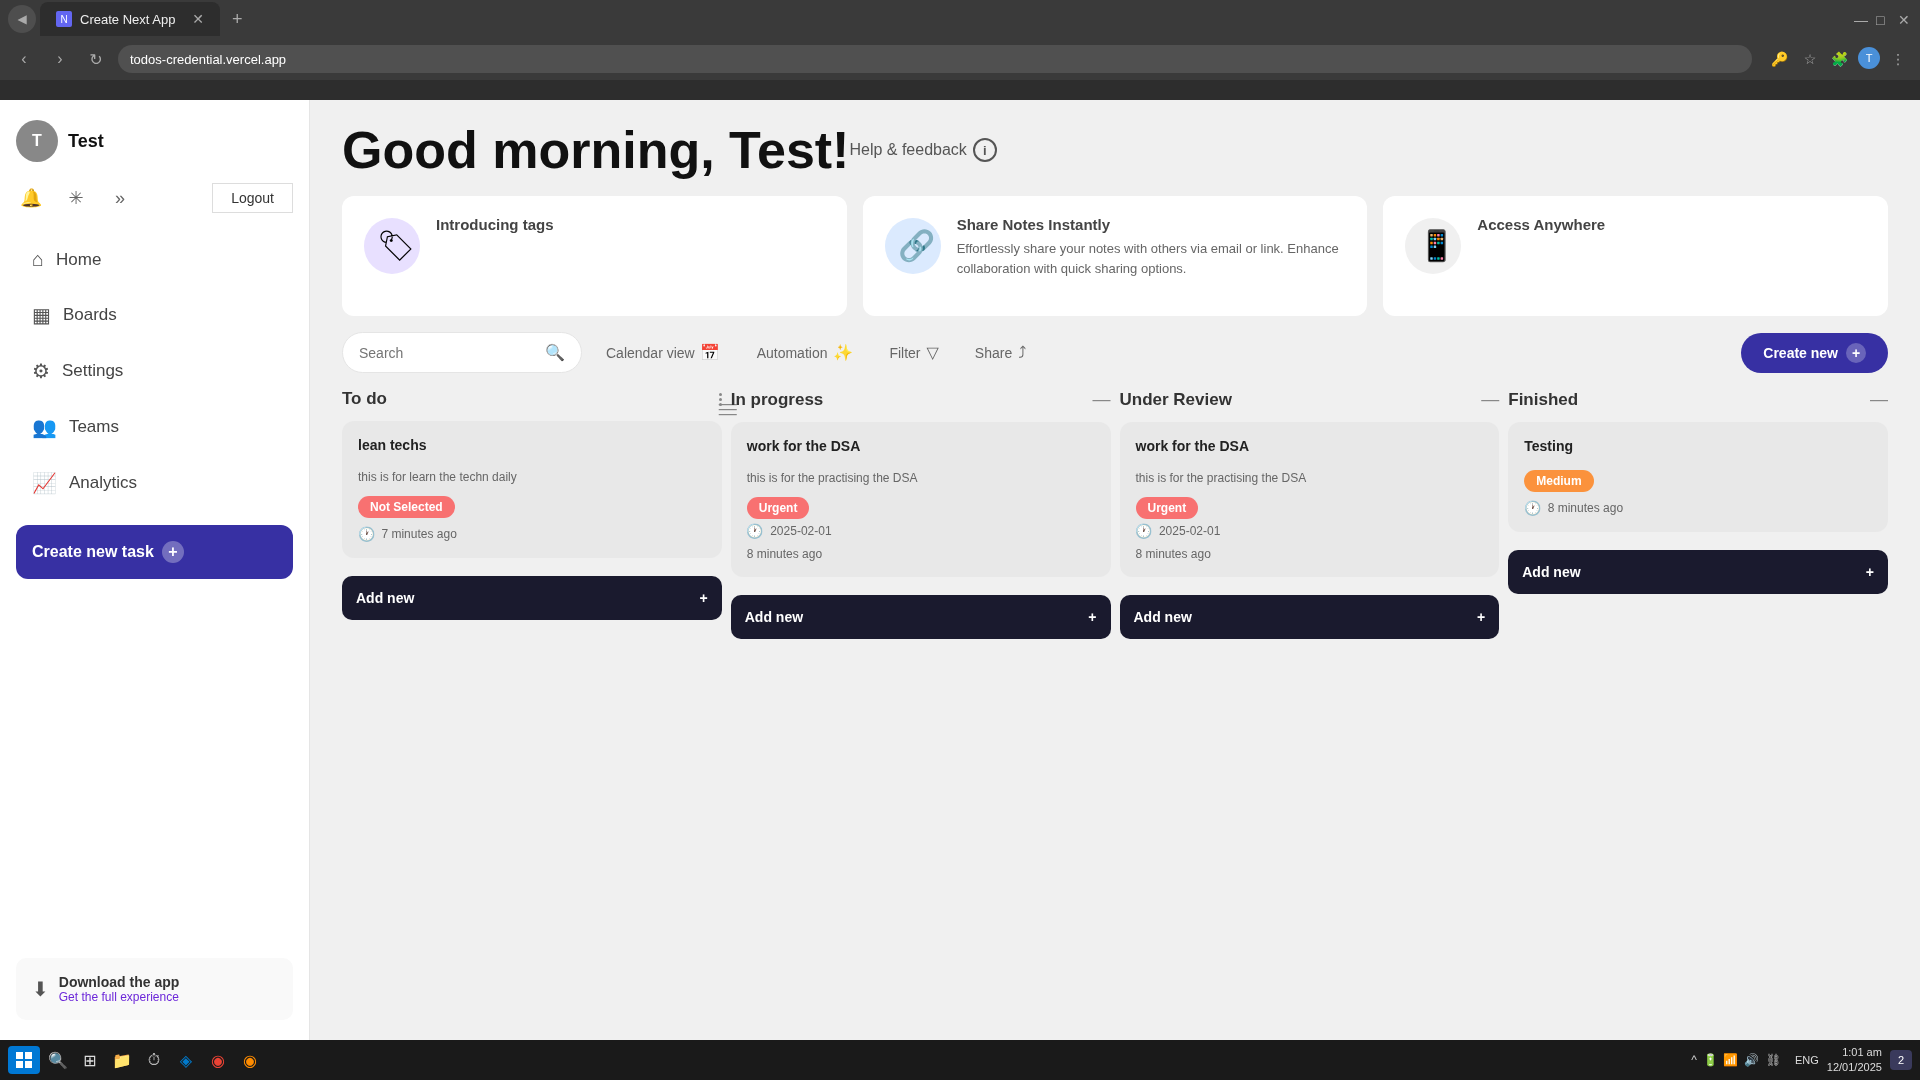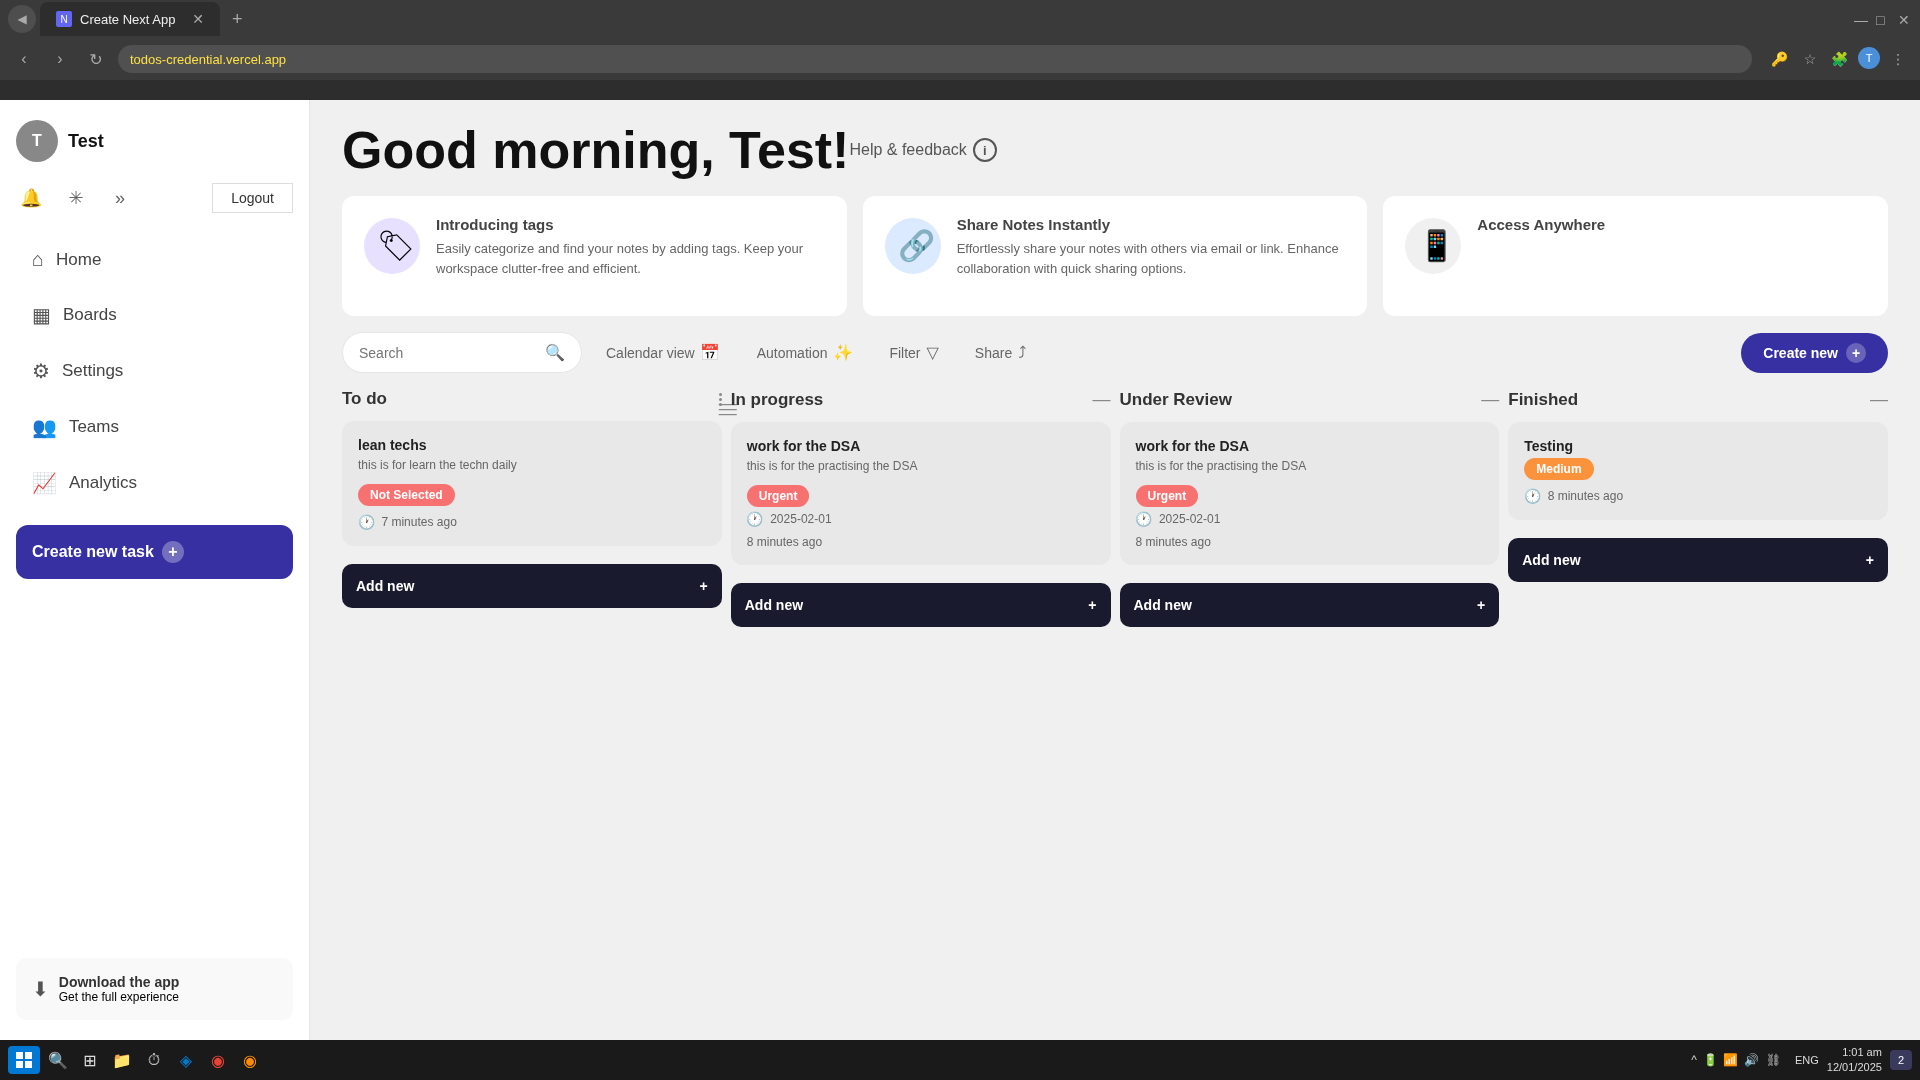--- a/index.html
+++ b/index.html
@@ -11,21 +11,21 @@
     .browser-tab-back { width: 28px; height: 28px; border-radius: 50%; background: rgba(255,255,255,0.1); display: flex; align-items: center; justify-content: center; color: #aaa; font-size: 12px; cursor: pointer; }
     .browser-tab { background: #2d2d2d; border-radius: 8px 8px 0 0; padding: 0 16px; height: 34px; display: flex; align-items: center; gap: 8px; color: #eee; font-size: 13px; min-width: 180px; }
     .browser-tab .favicon { width: 16px; height: 16px; background: #6366f1; border-radius: 2px; font-size: 10px; display: flex; align-items: center; justify-content: center; color: white; }
     .browser-tab .close-btn { margin-left: auto; color: #aaa; cursor: pointer; font-size: 14px; }
     .new-tab-btn { color: #aaa; font-size: 18px; cursor: pointer; padding: 0 8px; }
     .tab-controls { margin-left: auto; display: flex; gap: 8px; color: #aaa; font-size: 14px; }
     .tab-ctrl-btn { width: 14px; height: 14px; cursor: pointer; }
 
     .browser-toolbar { background: #3a3a3a; height: 42px; display: flex; align-items: center; padding: 0 10px; gap: 8px; }
     .nav-btn { color: #aaa; cursor: pointer; font-size: 16px; width: 28px; height: 28px; display: flex; align-items: center; justify-content: center; border-radius: 50%; }
-    .address-bar { flex: 1; background: #505050; border-radius: 20px; height: 28px; display: flex; align-items: center; padding: 0 12px; color: #fde047; font-size: 13px; }
+    .address-bar { flex: 1; background: #505050; border-radius: 20px; height: 28px; display: flex; align-items: center; padding: 0 12px; color: #ffffff; font-size: 13px; }
     .toolbar-icons { display: flex; gap: 6px; margin-left: 8px; }
     .toolbar-icon { color: #aaa; font-size: 14px; cursor: pointer; width: 24px; height: 24px; display: flex; align-items: center; justify-content: center; }
 
     
     .app { display: flex; height: calc(1080px - 100px - 40px); }
 
     
     .sidebar { width: 310px; background: white; display: flex; flex-direction: column; padding: 20px 16px; border-right: 1px solid #e5e5e5; flex-shrink: 0; }
     .sidebar-header { display: flex; align-items: center; gap: 10px; margin-bottom: 20px; }
     .avatar { width: 42px; height: 42px; border-radius: 50%; background: #888; overflow: hidden; display: flex; align-items: center; justify-content: center; color: white; font-weight: bold; font-size: 16px; }
@@ -36,21 +36,21 @@
 
     .nav-item { display: flex; align-items: center; gap: 12px; padding: 14px 16px; border-radius: 10px; color: #444; font-size: 17px; font-weight: 500; cursor: pointer; margin-bottom: 4px; }
     .nav-icon { font-size: 20px; color: #555; }
 
     .create-task-btn { background: #3730a3; color: white; border: none; border-radius: 12px; padding: 16px 16px; font-size: 16px; font-weight: 600; cursor: pointer; display: flex; align-items: center; gap: 8px; margin-top: 12px; width: 100%; }
     .plus-circle { width: 22px; height: 22px; background: rgba(255,255,255,0.3); border-radius: 50%; display: flex; align-items: center; justify-content: center; font-size: 16px; }
 
     .download-section { margin-top: auto; padding: 16px; background: #f9f9f9; border-radius: 10px; display: flex; align-items: center; gap: 10px; }
     .download-icon { font-size: 20px; color: #555; }
     .download-text { font-size: 14px; font-weight: 600; color: #333; }
-    .download-sub { font-size: 12px; color: #000000; }
+    .download-sub { font-size: 12px; color: #6d28d9; }
 
     
     .main { flex: 1; background: #f0f0f0; overflow: hidden; display: flex; flex-direction: column; }
     .main-header { padding: 20px 32px 16px; display: flex; align-items: center; }
     .greeting { font-size: 52px; font-weight: 800; color: #111; }
     .help-feedback { display: flex; align-items: center; gap: 6px; font-size: 16px; color: #555; cursor: pointer; }
     .info-icon { width: 24px; height: 24px; border-radius: 50%; border: 2px solid #555; display: flex; align-items: center; justify-content: center; font-size: 13px; font-weight: bold; color: #555; }
 
     
     .feature-cards { display: flex; gap: 16px; padding: 0 32px 16px; }
@@ -71,21 +71,21 @@
 
     
     .board-area { display: flex; gap: 9px; padding: 0 32px; overflow-x: auto; flex: 1; }
     .board-column { flex: 1; min-width: 260px; display: flex; flex-direction: column; }
     .column-header { display: flex; align-items: center; justify-content: space-between; margin-bottom: 12px; }
     .column-title { font-size: 17px; font-weight: 700; color: #333; }
     .column-menu { color: #888; font-size: 18px; cursor: pointer; display: flex; flex-direction: column; gap: 2px; }
     .column-menu span { display: block; width: 3px; height: 3px; background: #888; border-radius: 50%; }
 
     .task-card { background: #e8e8e8; border-radius: 12px; padding: 16px; margin-bottom: 10px; }
-    .task-title { font-size: 14px; font-weight: 700; color: #222; margin-bottom: 4px; }
+    .task-title { font-size: 14px; font-weight: 700; color: #222; margin-bottom: 16px; }
     .task-desc { font-size: 12px; color: #666; margin-bottom: 10px; line-height: 1.4; }
     .badge { display: inline-block; padding: 4px 12px; border-radius: 20px; font-size: 12px; font-weight: 600; }
     .badge-red { background: #f87171; color: white; }
     .badge-orange { background: #fb923c; color: white; }
     .task-time { display: flex; align-items: center; gap: 6px; color: #666; font-size: 12px; margin-top: 8px; }
     .clock-icon { font-size: 14px; }
     .task-date { display: flex; align-items: center; gap: 6px; color: #666; font-size: 12px; margin-top: 4px; }
 
     .add-new-btn { background: #1a1a2e; color: white; border: none; border-radius: 10px; padding: 14px; font-size: 14px; font-weight: 600; cursor: pointer; display: flex; align-items: center; justify-content: space-between; width: 100%; margin-top: 8px; }
 
@@ -195,21 +195,20 @@
     <div class="feature-cards">
       <div class="feature-card">
         <div class="feature-card-icon">
           <svg width="60" height="60" viewBox="0 0 60 60">
               <circle cx="30" cy="30" r="28" fill="#e8e0ff"></circle>
               <text x="15" y="40" font-size="30">🏷</text>
             </svg>
         </div>
         <div class="feature-card-content">
           <div class="title">Introducing tags</div>
-          <div class="desc">Easily categorize and find your notes by adding tags. Keep your workspace clutter-free and efficient.</div>
         </div>
       </div>
       <div class="feature-card">
         <div class="feature-card-icon">
           <svg width="60" height="60" viewBox="0 0 60 60">
               <circle cx="30" cy="30" r="28" fill="#dbeafe"></circle>
               <text x="15" y="40" font-size="30">🔗</text>
             </svg>
         </div>
         <div class="feature-card-content">

